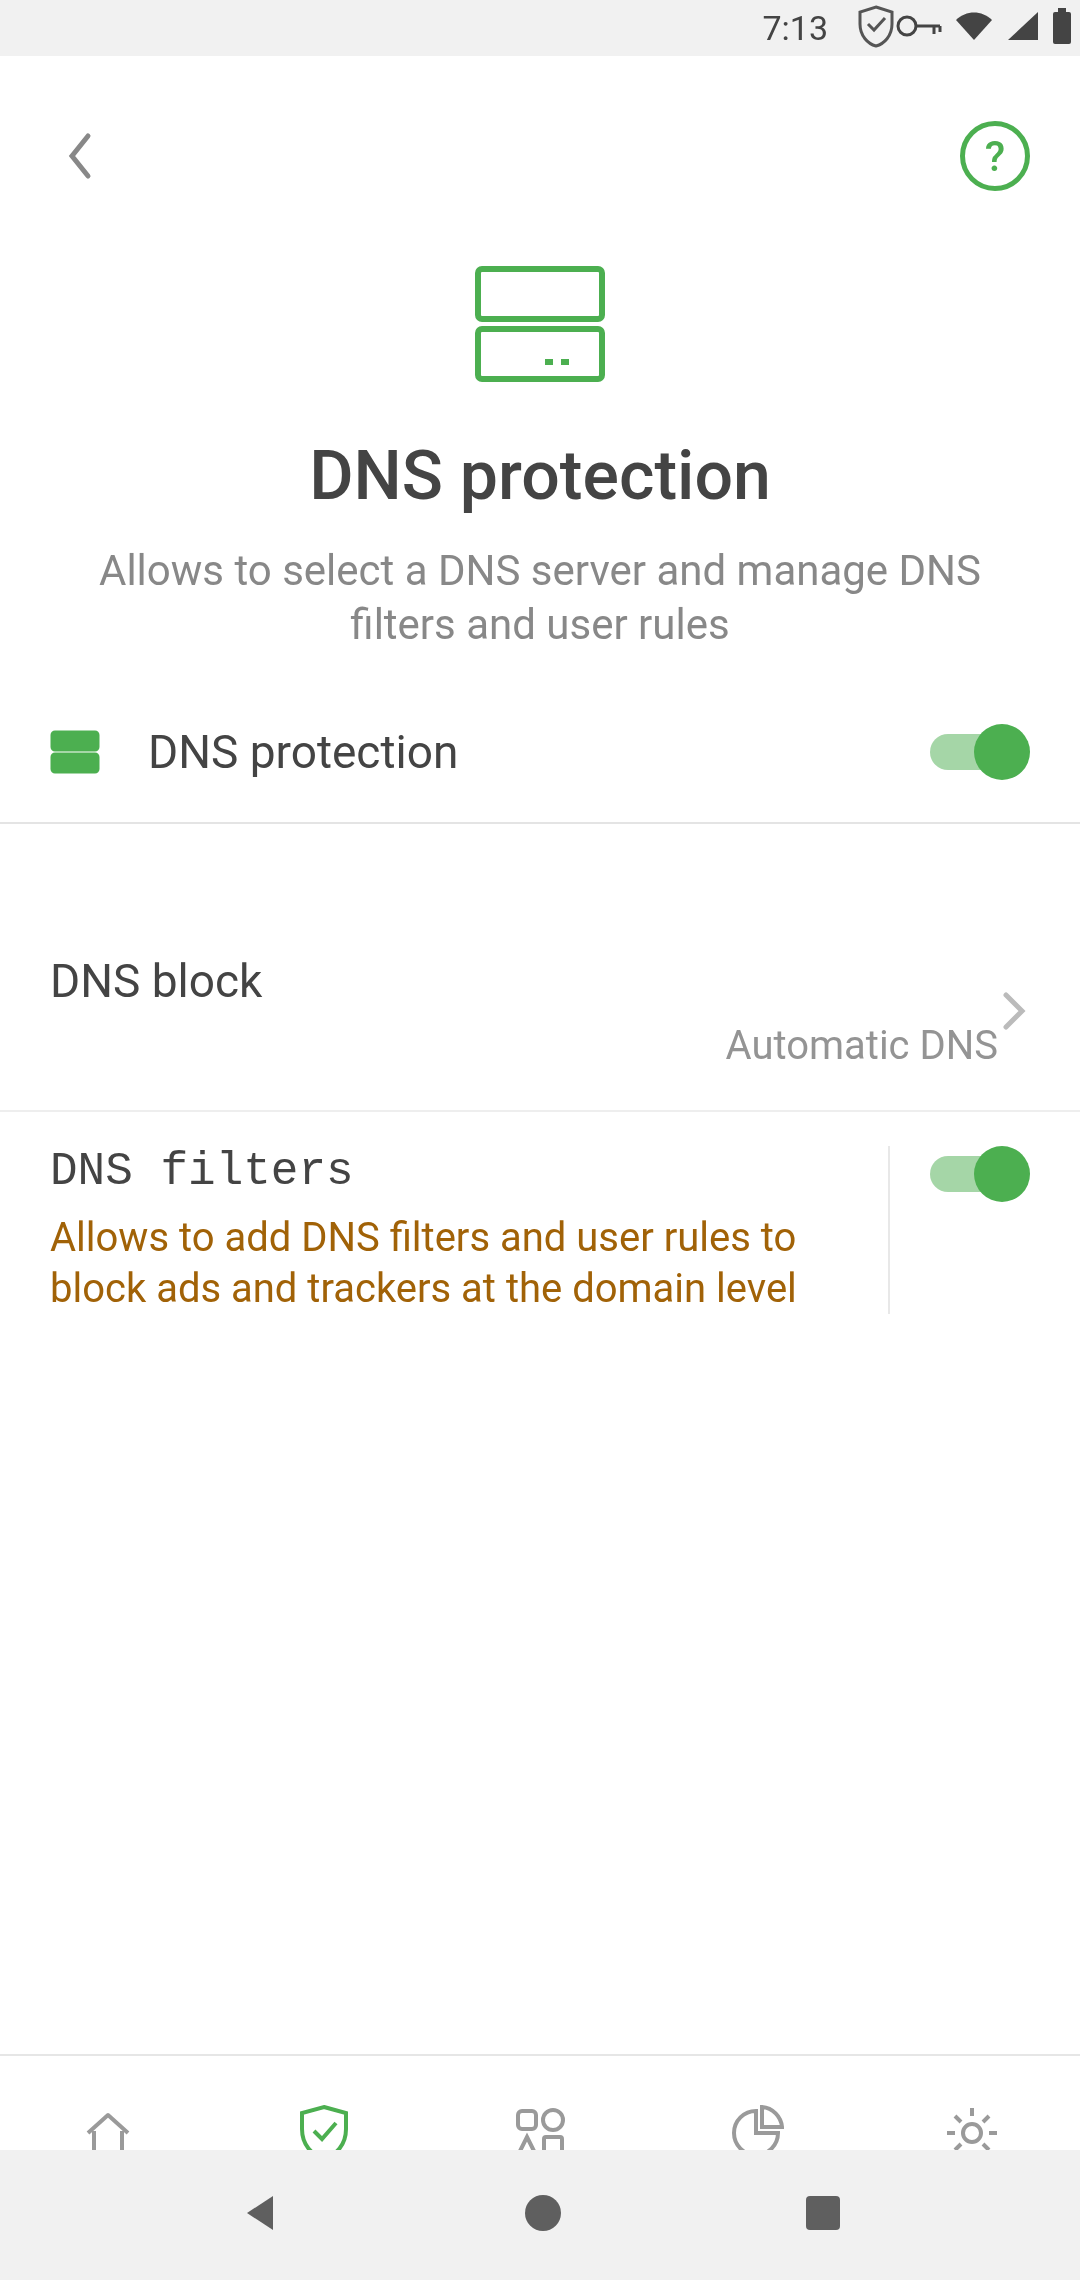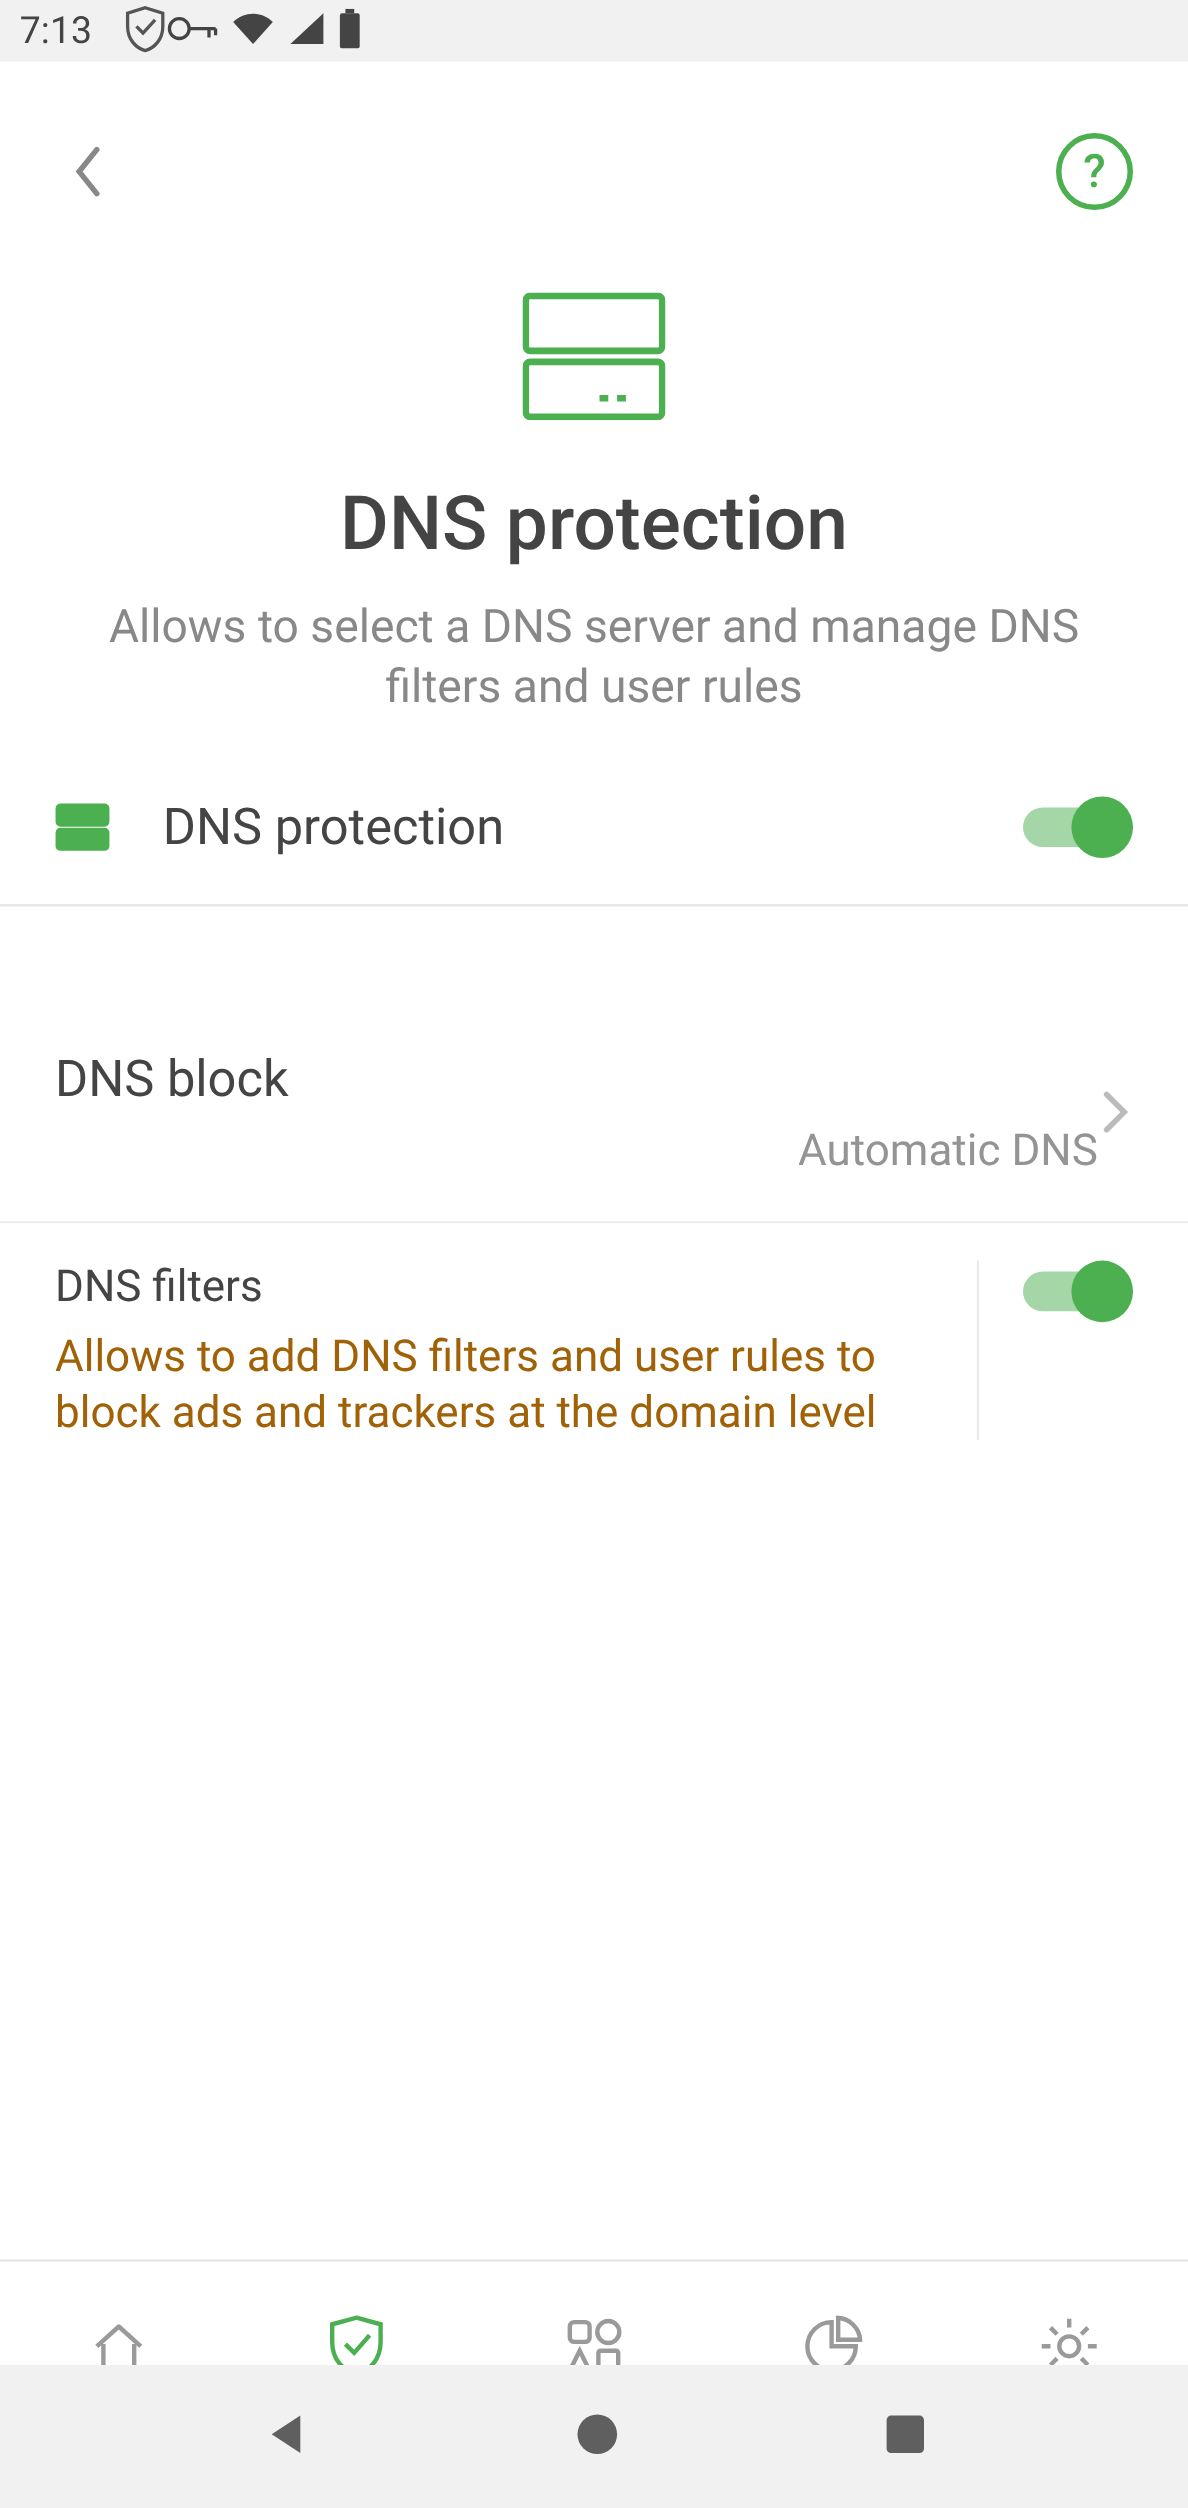--- a/index.html
+++ b/index.html
@@ -1,19 +1,19 @@
 <!DOCTYPE html>
 <html><head>
 <meta charset="utf-8">
 <style>
   * { box-sizing: border-box; margin: 0; padding: 0; }
   html, body { width: 1080px; height: 2280px; font-family: Roboto, "Segoe UI", Arial, sans-serif; background: #fff; }
   
   
-  .status-bar { height: 56px; background: #f1f1f1; display: flex; align-items: center; justify-content: flex-start; padding: 0 18px; }
+  .status-bar { height: 56px; background: #f1f1f1; display: flex; align-items: center; justify-content: flex-end; padding: 0 8px; }
   .status-left { display: flex; align-items: center; gap: 28px; }
   .status-time { font-size: 34px; color: #444; font-weight: 400; }
   .status-right { display: flex; align-items: center; gap: 12px; }
   .status-icon { color: #444; }
   
   
   .app-bar { height: 200px; display: flex; align-items: center; justify-content: space-between; padding: 0 50px; }
   .back-btn { width: 60px; height: 60px; display:flex; align-items:center; justify-content:center; }
   .help-btn { width: 70px; height: 70px; border: 5px solid #4caf50; border-radius: 50%; display:flex; align-items:center; justify-content:center; color:#4caf50; font-size:42px; font-weight:500;}
   
@@ -36,21 +36,21 @@
   .list { padding-top: 100px; }
   .list-item { padding: 30px 50px 38px; display:flex; align-items:center; border-bottom: 2px solid #eee;}
   .list-item .content { flex:1; }
   .list-item .title { font-size: 46px; color:#444; margin-bottom:12px;}
   .list-item .sub { font-size: 40px; color:#949494; line-height:1.3;text-align:right;}
   .chevron { color:#bbb; }
   
   .filters-item { padding: 34px 50px 48px; display:flex; align-items:flex-start; }
   .filters-item .content { flex:1; padding-right:40px;}
   .divider-v { width:2px; align-self:stretch; background:#e8e8e8; margin-right:40px;}
-  .filters-item .title { font-size:40px; color:#444; margin-bottom:14px;}
+  .filters-item .title { font-size:46px; color:#444; margin-bottom:14px;font-family:Liberation Mono, monospace;}
   .filters-item .sub { font-size:40px; color:#a16207; line-height:1.28;}
   
   
   .bottom-nav { position:absolute; left:0; width:1080px; top:2054px; height:156px; border-top:2px solid #e6e6e6; display:flex; background:#fff;}
   .nav-item { flex:1; display:flex; align-items:center; justify-content:center; position:relative;}
   .nav-item svg { stroke:#9a9a9a; }
   .nav-item.active svg { stroke:#4caf50; }
   .nav-indicator { position:absolute; bottom:0; width:150px; height:12px; background:#4caf50; border-radius:6px 6px 0 0;}
   .sys-nav2 { position:absolute; left:0; top:2150px; width:1080px; height:130px; background:#f1f1f1; display:flex; align-items:center; justify-content:space-evenly;}
   .sys-btn { color:#5f5f5f; }

